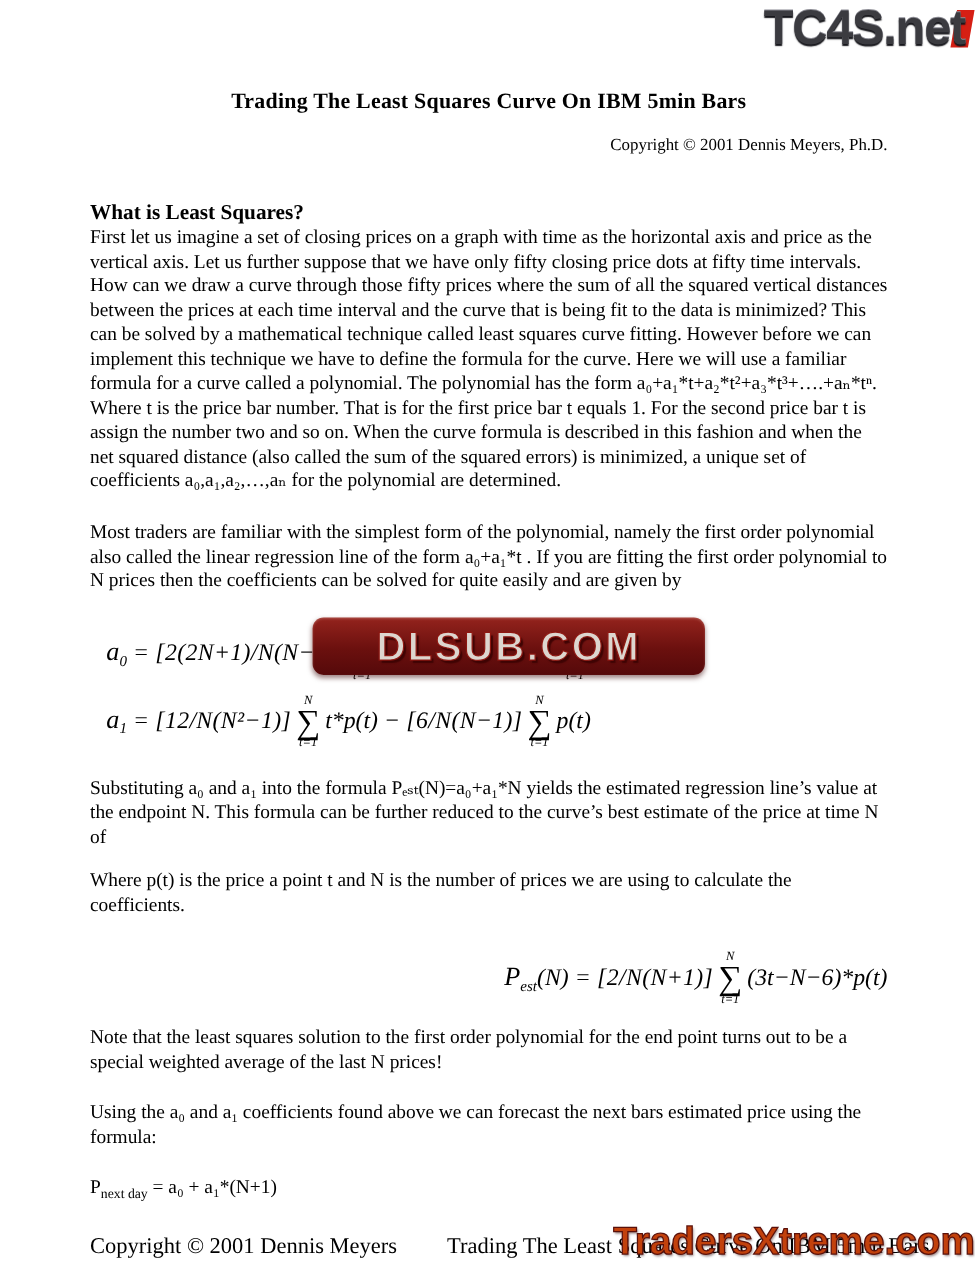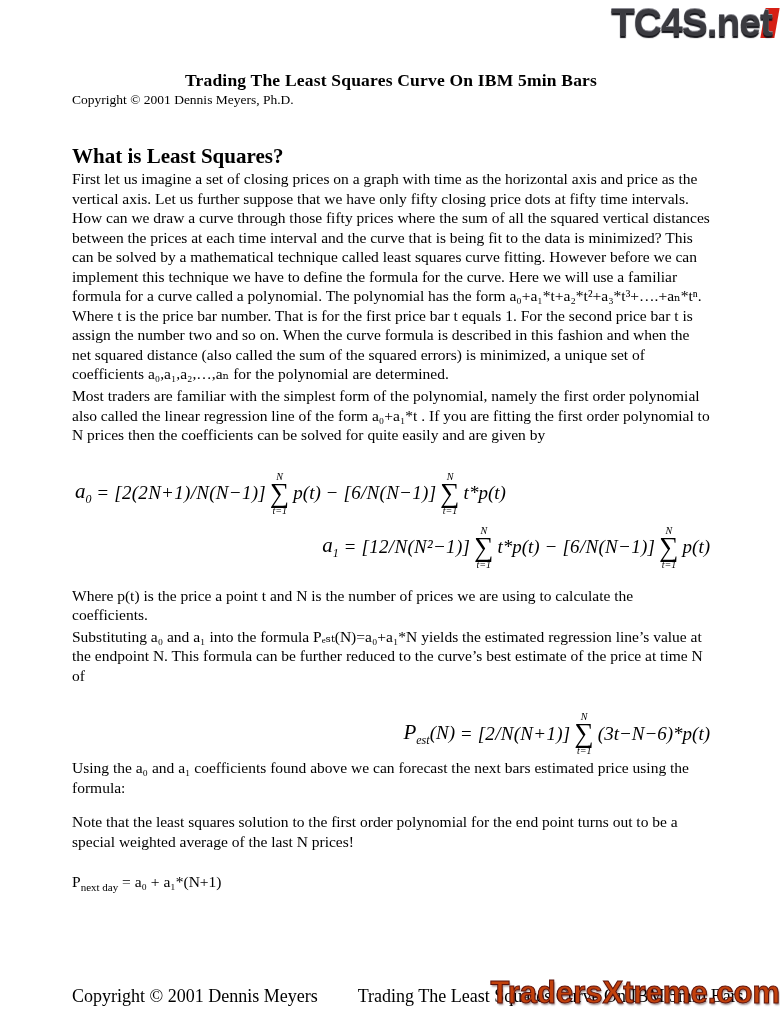--- a/index.html
+++ b/index.html
@@ -5,36 +5,36 @@
   * { margin:0; padding:0; box-sizing:border-box; }
   html,body { background:#ffffff; }
   .page {
     position:relative; width:780px; height:1024px; margin:0 auto;
     background:#ffffff; overflow:hidden; color:#000;
     font-family:"Liberation Serif","DejaVu Serif",serif;
   }
   .content { position:absolute; left:72px; top:0; width:638px; }
 
   .title   { text-align:center; font-weight:bold; font-size:17.5px; margin-top:70px; letter-spacing:0.2px; }
-  .subtitle{ text-align:left; font-size:13.5px; margin-top:1px; }
-  .heading { font-weight:bold; font-size:21px; margin-top:36px; }
+  .subtitle{ text-align:right; font-size:13.5px; margin-top:17px; }
+  .heading { font-weight:bold; font-size:17px; margin-top:36px; }
   p.body   { font-size:15.5px; line-height:1.262; }
-  .mt      { margin-top:2px; }
+  .mt      { margin-top:21px; }
 
   
-  .formula { display:flex; align-items:center; font-size:19px; font-style:italic; margin-left:3px; }
+  .formula { display:flex; align-items:center; font-size:19px; font-style:italic; margin-left:13px; }
   .formula .fv i { font-style:italic; font-size:21px; }
   .formula sub { font-size:12px; font-style:italic; }
   .op  { margin:0 6px; font-style:normal; }
   .coef{ letter-spacing:0.3px; }
   .sum { display:inline-flex; flex-direction:column; align-items:center; margin:0 4px; line-height:1; }
   .sum .lim   { font-size:10px; line-height:1.1; font-style:italic; }
   .sum .sigma { font-size:27px; line-height:0.85; font-style:normal; }
   .f1 { margin-top:26px; }
-  .f2 { margin-top:9px;justify-content:flex-end; }
+  .f2 { margin-top:9px; }
   .f3 { margin-top:26px;justify-content:flex-end; }
   .p3 { margin-top:16px; }
   .p5 { margin-top:15px; }
   .fnext { margin-top:21px; }
   .fnext sub { font-size:11px; }
 
   
   .logo { position:absolute; top:2px; right:8px; height:42px;
           font-family:"Liberation Sans",sans-serif; font-weight:bold; font-size:39px; line-height:42px; }
   .logo-red { position:absolute; right:-5px; top:6px; width:14px; height:30px;
@@ -111,42 +111,45 @@
       <span class="op">−</span>
       <span class="coef">[6/N(N−1)]</span>
       <span class="sum">
         <span class="lim">N</span>
         <span class="sigma">∑</span>
         <span class="lim">t=1</span>
       </span>
       <span class="term">p(t)</span>
     </div>
 
+    <p class="body mt">Substituting a₀ and a₁ into the formula Pₑₛₜ(N)=a₀+a₁*N yields the estimated regression line’s value at the endpoint N.  This formula can be further reduced to the curve’s best estimate of the price at time N of</p>
     <p class="body p3">Where p(t) is the price a point t and N is the number of prices we are using to calculate the coefficients.</p>
-    <p class="body mt">Substituting a₀ and a₁ into the formula Pₑₛₜ(N)=a₀+a₁*N yields the estimated regression line’s value at the endpoint N.  This formula can be further reduced to the curve’s best estimate of the price at time N of</p>
 
     <div class="formula f3">
       <span class="fv"><i>P</i><sub>est</sub><span>(N)</span></span>
       <span class="op">=</span>
       <span class="coef">[2/N(N+1)]</span>
       <span class="sum">
         <span class="lim">N</span>
         <span class="sigma">∑</span>
         <span class="lim">t=1</span>
       </span>
       <span class="term">(3t−N−6)*p(t)</span>
     </div>
 
+    <p class="body p5">Note that the least squares solution to the first order polynomial for the end point turns out to be a special weighted average of the last N prices!</p>
     <p class="body mt">Using the a₀ and a₁ coefficients found above we can forecast the next bars estimated price using the formula:</p>
-    <p class="body p5">Note that the least squares solution to the first order polynomial for the end point turns out to be a special weighted average of the last N prices!</p>
 
     <p class="body fnext"><span>P</span><sub>next day</sub>
       <span>= a₀ + a₁*(N+1)</span></p>
   </div>
 
+  <div class="wm-dlsub">
+    <span class="wm-dlsub-text">DLSUB.COM</span>
+  </div>
 
   <div class="footer">
     <span>Copyright © 2001 Dennis Meyers</span>
     <span>Trading The Least Squares Curve On IBM 5min Bars</span>
   </div>
 
   <div class="wm-traders">TradersXtreme.com</div>
 
 </div>
 

